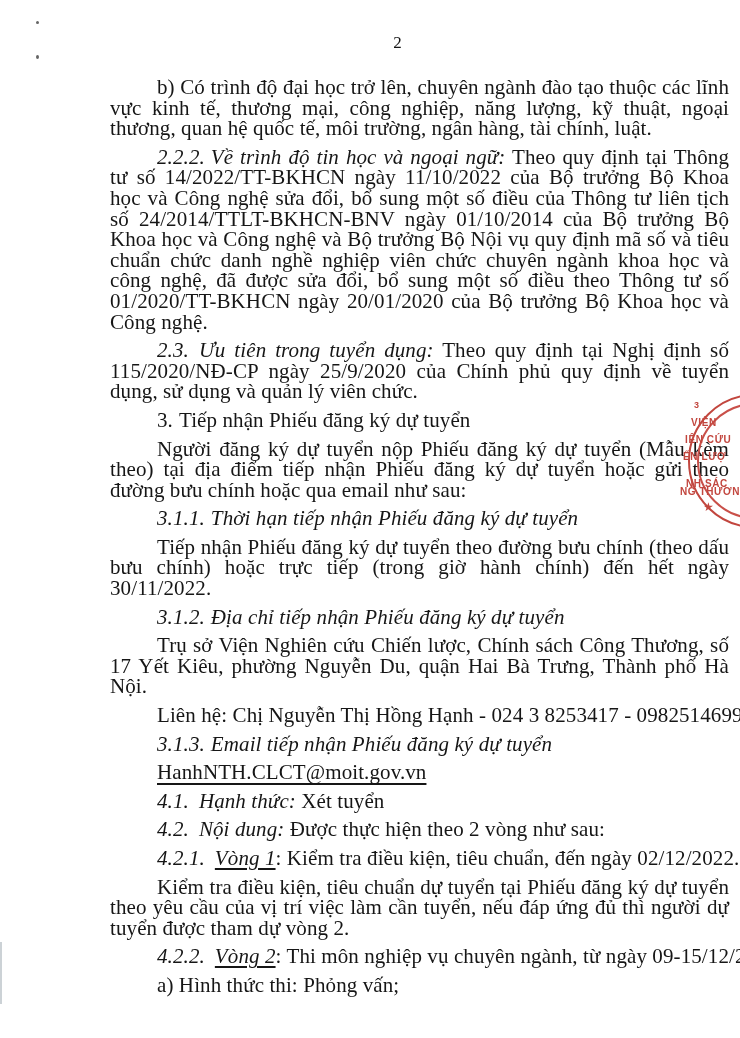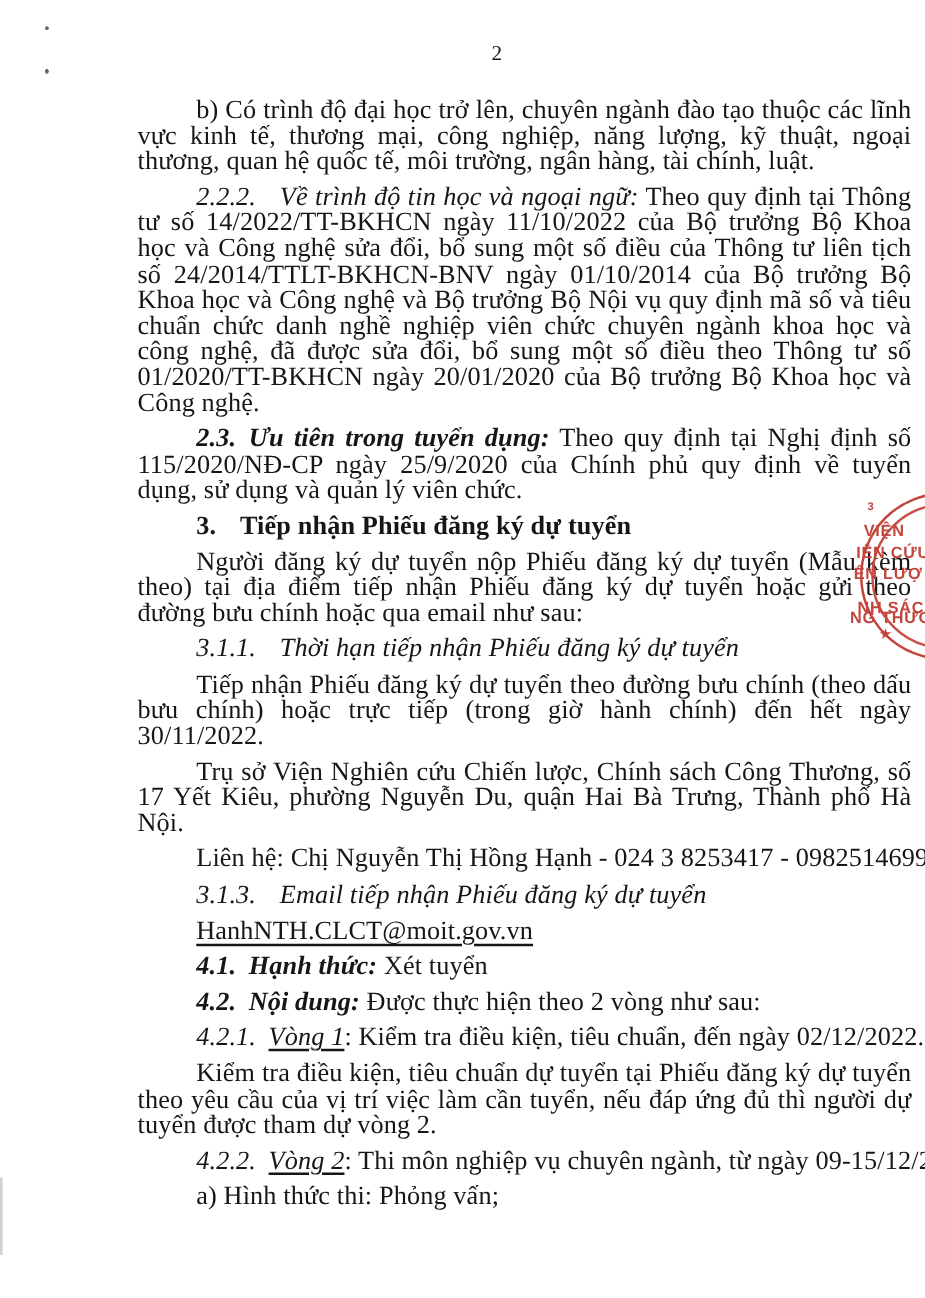--- a/index.html
+++ b/index.html
@@ -33,24 +33,24 @@
   .para{
     text-align:justify;
     text-indent:47px;
   }
   .hline{
     padding-left:47px;
     white-space:nowrap;
   }
   .first{margin-top:0;}
   .it{font-style:italic;}
-  .bi{font-style:italic;font-weight:bold;}
-  .b{font-weight:bold;}
+  .bi{font-style:italic;font-weight:normal;}
+  .b{font-weight:normal;}
   .u{text-decoration:underline;text-underline-offset:3px;}
-  .gap{margin-right:19px;}
+  .gap{margin-right:6px;}
   .gap-sm{margin-right:10px;}
   .email{text-decoration:underline;text-underline-offset:4px;}
 
   
   .stamp{
     position:absolute;top:388px;right:0;
     width:62px;height:150px;
     overflow:hidden;
     color:#c2463e;
     font-family:"Liberation Sans","DejaVu Sans",sans-serif;
@@ -66,21 +66,21 @@
     left:10px;top:6px;
     border:2px solid #c2463e;
   }
   .stamp-ring.inner{
     width:116px;height:116px;
     left:19px;top:15px;
     border:2px solid #c95049;
   }
   .stamp-line{
     position:absolute;
-    font-size:13px;
+    font-size:10px;
     letter-spacing:0.6px;
     white-space:nowrap;
   }
   .stamp-line.l0{left:16px;top:12px;font-size:9px;}
   .stamp-line.l1{left:13px;top:29px;}
   .stamp-line.l2{left:7px;top:46px;}
   .stamp-line.l3{left:5px;top:63px;}
   .stamp-line.l4{left:8px;top:90px;}
   .stamp-line.l5{left:2px;top:98px;}
   .stamp-star{
@@ -118,20 +118,21 @@
   <p class="blk para"><span class="bi gap-sm">2.3.</span><span class="bi">Ưu tiên trong tuyển dụng:</span><span> Theo quy định tại Nghị định số 115/2020/NĐ-CP ngày 25/9/2020 của Chính phủ quy định về tuyển dụng, sử dụng và quản lý viên chức.</span></p>
 
   <p class="blk hline b"><span class="gap">3.</span><span>Tiếp nhận Phiếu đăng ký dự tuyển</span></p>
 
   <p class="blk para"><span>Người đăng ký dự tuyển nộp Phiếu đăng ký dự tuyển (Mẫu kèm theo) tại địa điểm tiếp nhận Phiếu đăng ký dự tuyển hoặc gửi theo đường bưu chính hoặc qua email như sau:</span></p>
 
   <p class="blk hline it"><span class="gap">3.1.1.</span><span>Thời hạn tiếp nhận Phiếu đăng ký dự tuyển</span></p>
 
   <p class="blk para"><span>Tiếp nhận Phiếu đăng ký dự tuyển theo đường bưu chính (theo dấu bưu chính) hoặc trực tiếp (trong giờ hành chính) đến hết ngày 30/11/2022.</span></p>
 
+  <p class="blk hline it"><span class="gap">3.1.2.</span><span>Địa chỉ tiếp nhận Phiếu đăng ký dự tuyển</span></p>
 
   <p class="blk para"><span>Trụ sở Viện Nghiên cứu Chiến lược, Chính sách Công Thương, số 17 Yết Kiêu, phường Nguyễn Du, quận Hai Bà Trưng, Thành phố Hà Nội.</span></p>
 
   <p class="blk hline"><span>Liên hệ: Chị Nguyễn Thị Hồng Hạnh - 024 3 8253417 - 0982514699</span></p>
 
   <p class="blk hline it"><span class="gap">3.1.3.</span><span>Email tiếp nhận Phiếu đăng ký dự tuyển</span></p>
 
   <p class="blk hline"><span class="email">HanhNTH.CLCT@moit.gov.vn</span></p>
 
 

